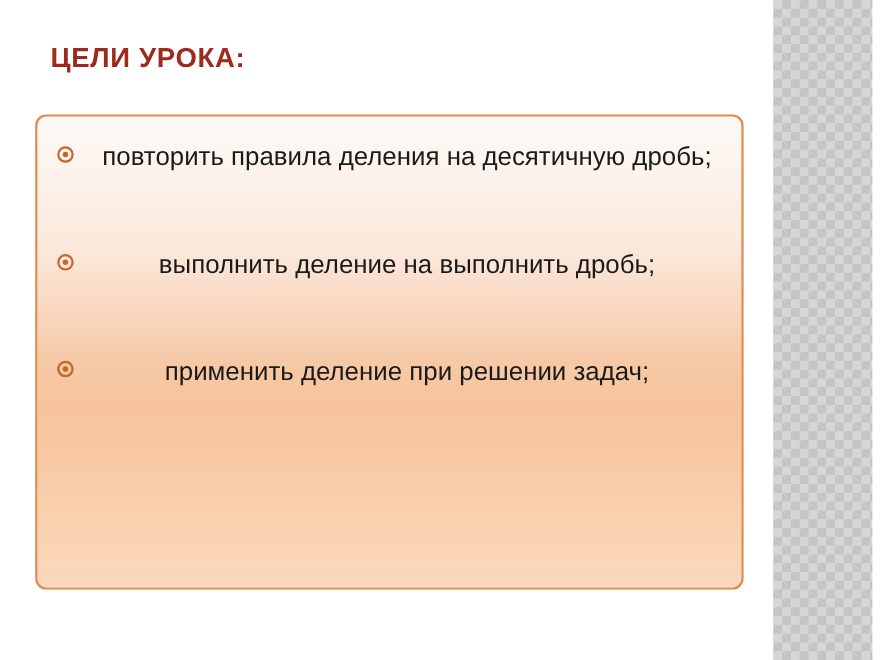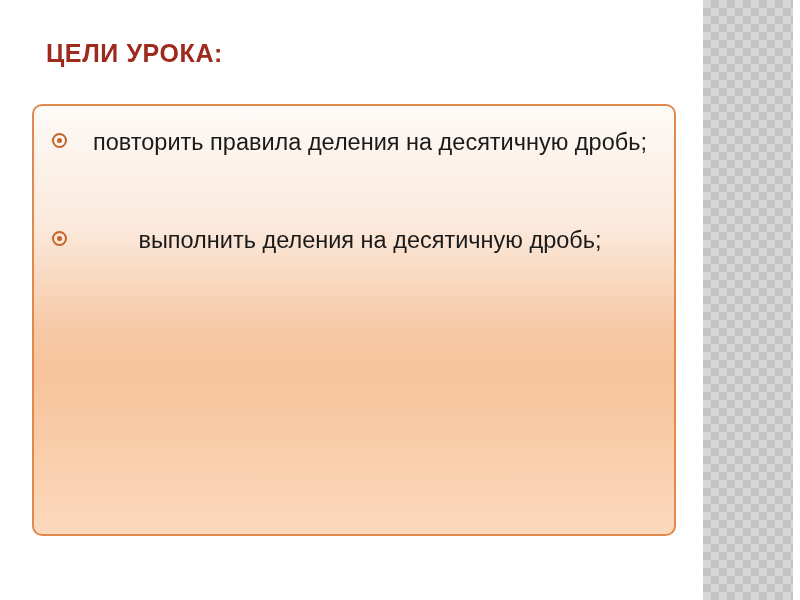--- a/index.html
+++ b/index.html
@@ -125,18 +125,22 @@
   <div id="title">Цели урока:</div>
 
   <div id="content-box">
     <ul class="bullets">
       <li>
         <span class="bullet-mark"></span>
         <span class="li-text">повторить правила деления на десятичную дробь;</span>
       </li>
       <li>
         <span class="bullet-mark"></span>
-        <span class="li-text">выполнить деления на десятичную дробь;</span>
+        <span class="li-text">выполнить деление на выполнить дробь;</span>
+      </li>
+      <li>
+        <span class="bullet-mark"></span>
+        <span class="li-text">применить деление при решении задач;</span>
       </li>
     </ul>
   </div>
 
 </div>
 
 </body></html>

